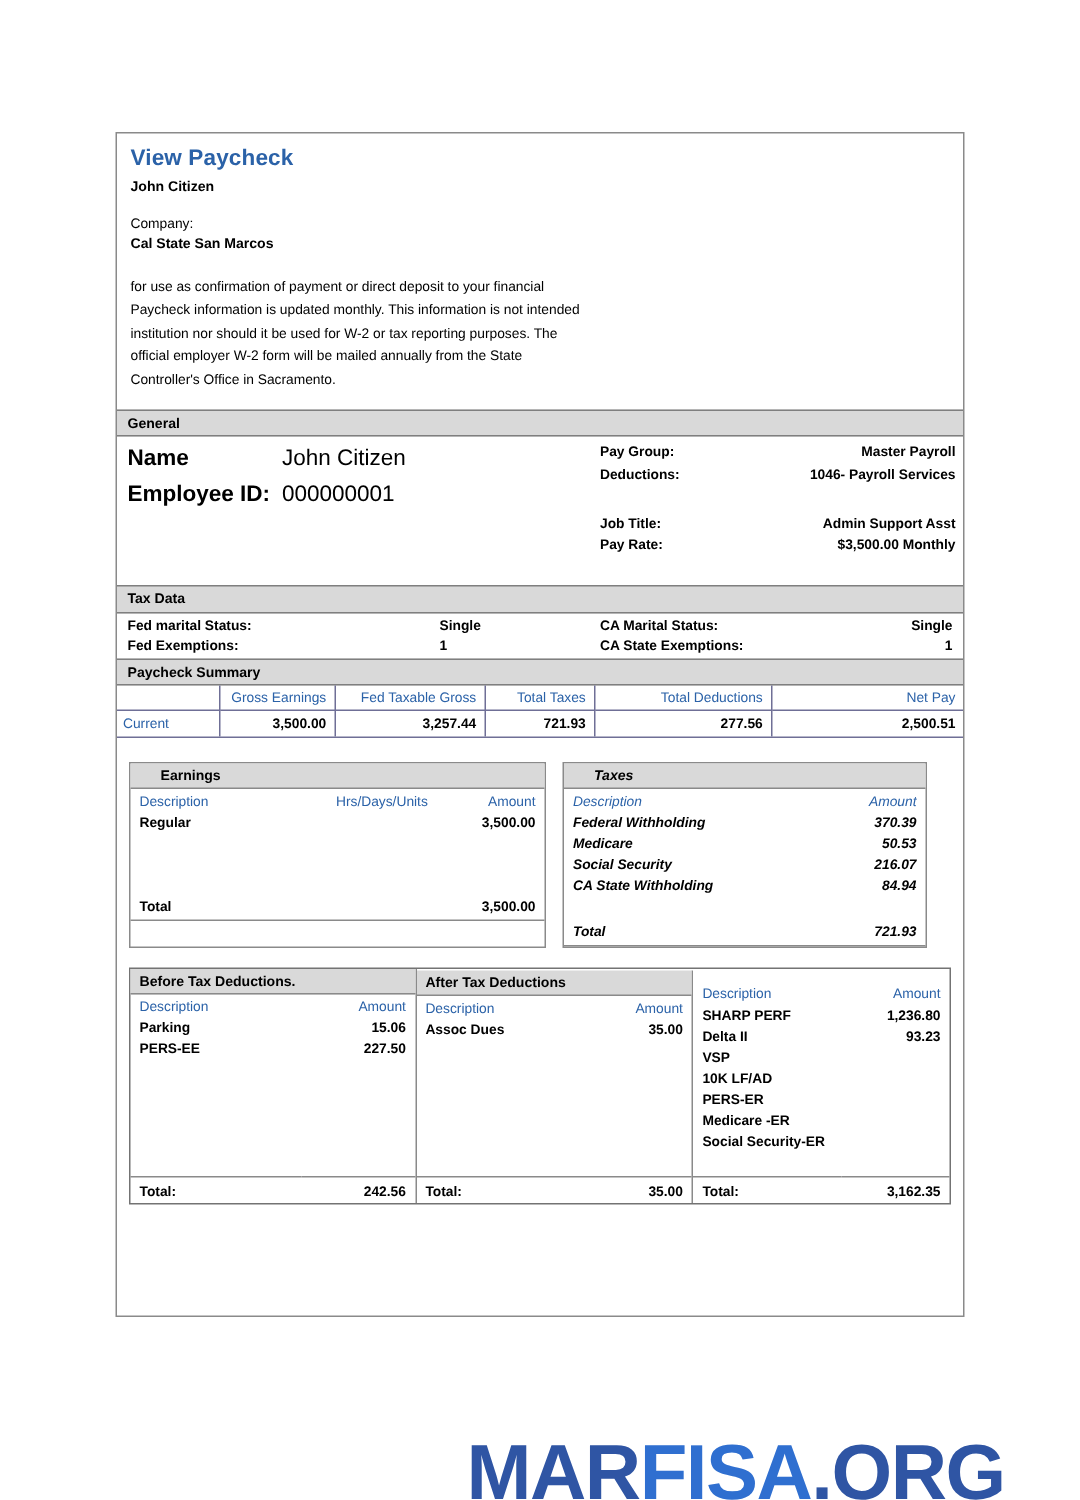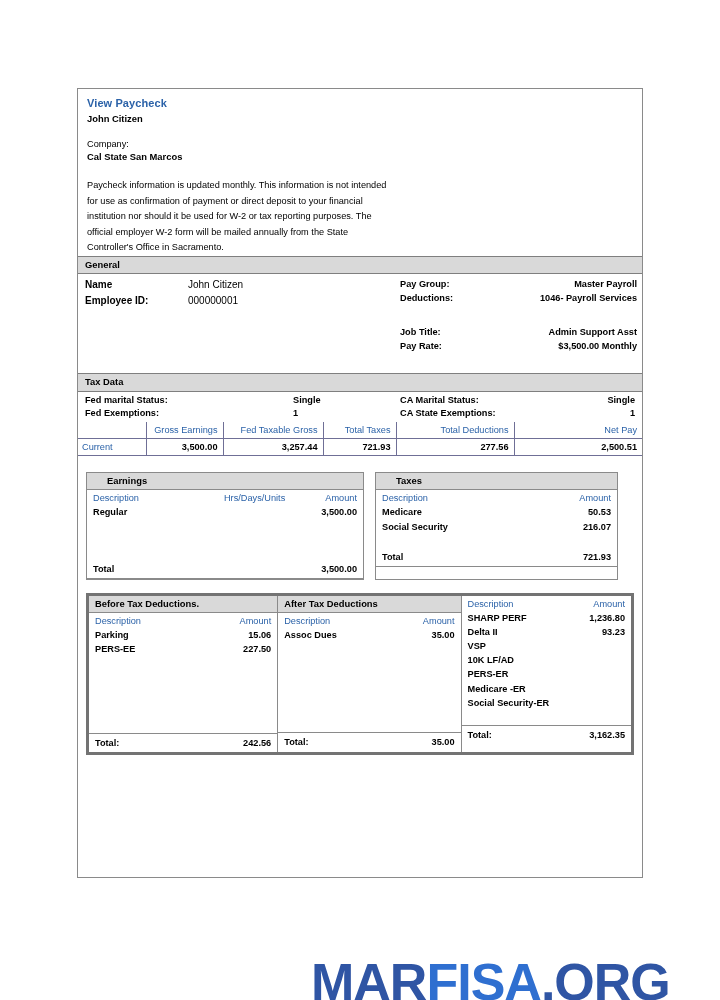--- a/index.html
+++ b/index.html
@@ -30,21 +30,21 @@
     line-height: 1.32;
   }
 
   
   .intro {
     padding: 7px 9px 0 9px;
   }
   .doc-title {
     color: #2b62a8;
     font-weight: bold;
-    font-size: 11px;
+    font-size: 15px;
     letter-spacing: .1px;
   }
   .doc-subtitle {
     font-weight: bold;
     font-size: 9.4px;
     margin-top: 2px;
   }
   .intro-spacer { height: 13px; }
   .intro-label { font-size: 9.2px; }
   .intro-strong {
@@ -65,32 +65,32 @@
     background: #d9d9d9;
     border-top: 1px solid #7f7f7f;
     border-bottom: 1px solid #7f7f7f;
     font-weight: bold;
     font-size: 9.4px;
     padding: 2px 0 2px 7px;
     box-sizing: border-box;
   }
 
   
-  .general-wrap { margin-top: 0; }
+  .general-wrap { margin-top: 12px; }
   .general-body {
     position: relative;
     height: 96px;
     padding: 3px 0 0 0;
   }
   .gl-col { position: absolute; left: 7px; top: 3px; }
   .gr-col { position: absolute; left: 322px; top: 3px; width: 237px; }
   .kv {
     display: flex;
     font-weight: bold;
-    font-size: 10px;
+    font-size: 15px;
     line-height: 1.55;
   }
   .kv .k { width: 103px; }
   .kv .v { font-weight: normal; }
   .kv-right {
     display: flex;
     justify-content: space-between;
     font-weight: bold;
     font-size: 9.2px;
     line-height: 1.55;
@@ -164,21 +164,21 @@
     display: flex;
     margin: 11px 8px 0 8px;
     gap: 11px;
   }
   .panel {
     border: 1px solid #8a8a8a;
     box-sizing: border-box;
     background: #fff;
   }
   .panel-earnings { width: 278px; }
-  .panel-taxes { width: 243px; }
+  .panel-taxes { width: 243px; font-style: italic; }
   .panel-bar {
     background: #d9d9d9;
     border-bottom: 1px solid #8a8a8a;
     font-weight: bold;
     font-size: 9.4px;
     padding: 2px 0 2px 20px;
   }
   .panel-table {
     width: 100%;
     border-collapse: collapse;
@@ -203,22 +203,23 @@
     padding-bottom: 3px;
   }
   .panel-total-rule {
     border-top: 1px solid #8a8a8a;
   }
 
   
   .bottom-row {
     display: flex;
     margin: 13px 8px 0 8px;
-    border: 3px solid #737373;
+    border: 1px solid #737373;
     box-sizing: border-box;
+    align-items: flex-end;
   }
   .bcol {
     box-sizing: border-box;
     border-right: 1px solid #8a8a8a;
   }
   .bcol:last-child { border-right: none; }
   .bcol-1 { width: 192px; }
   .bcol-2 { width: 186px; }
   .bcol-3 { width: 172px; }
   .bcol-bar {
@@ -283,22 +284,22 @@
 
 <div class="paycheck-doc">
 
   <div class="intro">
     <div class="doc-title">View Paycheck</div>
     <div class="doc-subtitle">John Citizen</div>
     <div class="intro-spacer"></div>
     <div class="intro-label">Company:</div>
     <div class="intro-strong">Cal State San Marcos</div>
     <div class="disclaimer">
+      <div>for use as confirmation of payment or direct deposit to your financial</div>
       <div>Paycheck information is updated monthly. This information is not intended</div>
-      <div>for use as confirmation of payment or direct deposit to your financial</div>
       <div>institution nor should it be used for W-2 or tax reporting purposes. The</div>
       <div>official employer W-2 form will be mailed annually from the State</div>
       <div>Controller's Office in Sacramento.</div>
     </div>
   </div>
 
   <div class="general-wrap">
     <div class="section-bar">General</div>
     <div class="general-body">
       <div class="gl-col">
@@ -345,20 +346,21 @@
       <div class="tax-row">
         <span class="t-lab">Fed Exemptions:</span>
         <span class="t-val">1</span>
         <span class="t-lab2">CA State Exemptions:</span>
         <span class="t-val2">1</span>
       </div>
     </div>
   </div>
 
   <div>
+    <div class="section-bar">Paycheck Summary</div>
     <table class="summary-table">
       <colgroup>
         <col style="width:68px">
         <col style="width:77px">
         <col style="width:100px">
         <col style="width:73px">
         <col style="width:118px">
         <col style="width:128px">
       </colgroup>
       <thead>
@@ -422,26 +424,34 @@
       <div class="panel-bar">Taxes</div>
       <table class="panel-table">
         <thead>
           <tr>
             <th style="width:65%">Description</th>
             <th class="num" style="width:35%">Amount</th>
           </tr>
         </thead>
         <tbody>
           <tr>
+            <td>Federal Withholding</td>
+            <td class="num">370.39</td>
+          </tr>
+          <tr>
             <td>Medicare</td>
             <td class="num">50.53</td>
           </tr>
           <tr>
             <td>Social Security</td>
             <td class="num">216.07</td>
+          </tr>
+          <tr>
+            <td>CA State Withholding</td>
+            <td class="num">84.94</td>
           </tr>
           <tr>
             <td style="height:12px"></td>
             <td></td>
           </tr>
           <tr class="panel-total">
             <td>Total</td>
             <td class="num">721.93</td>
           </tr>
         </tbody>

